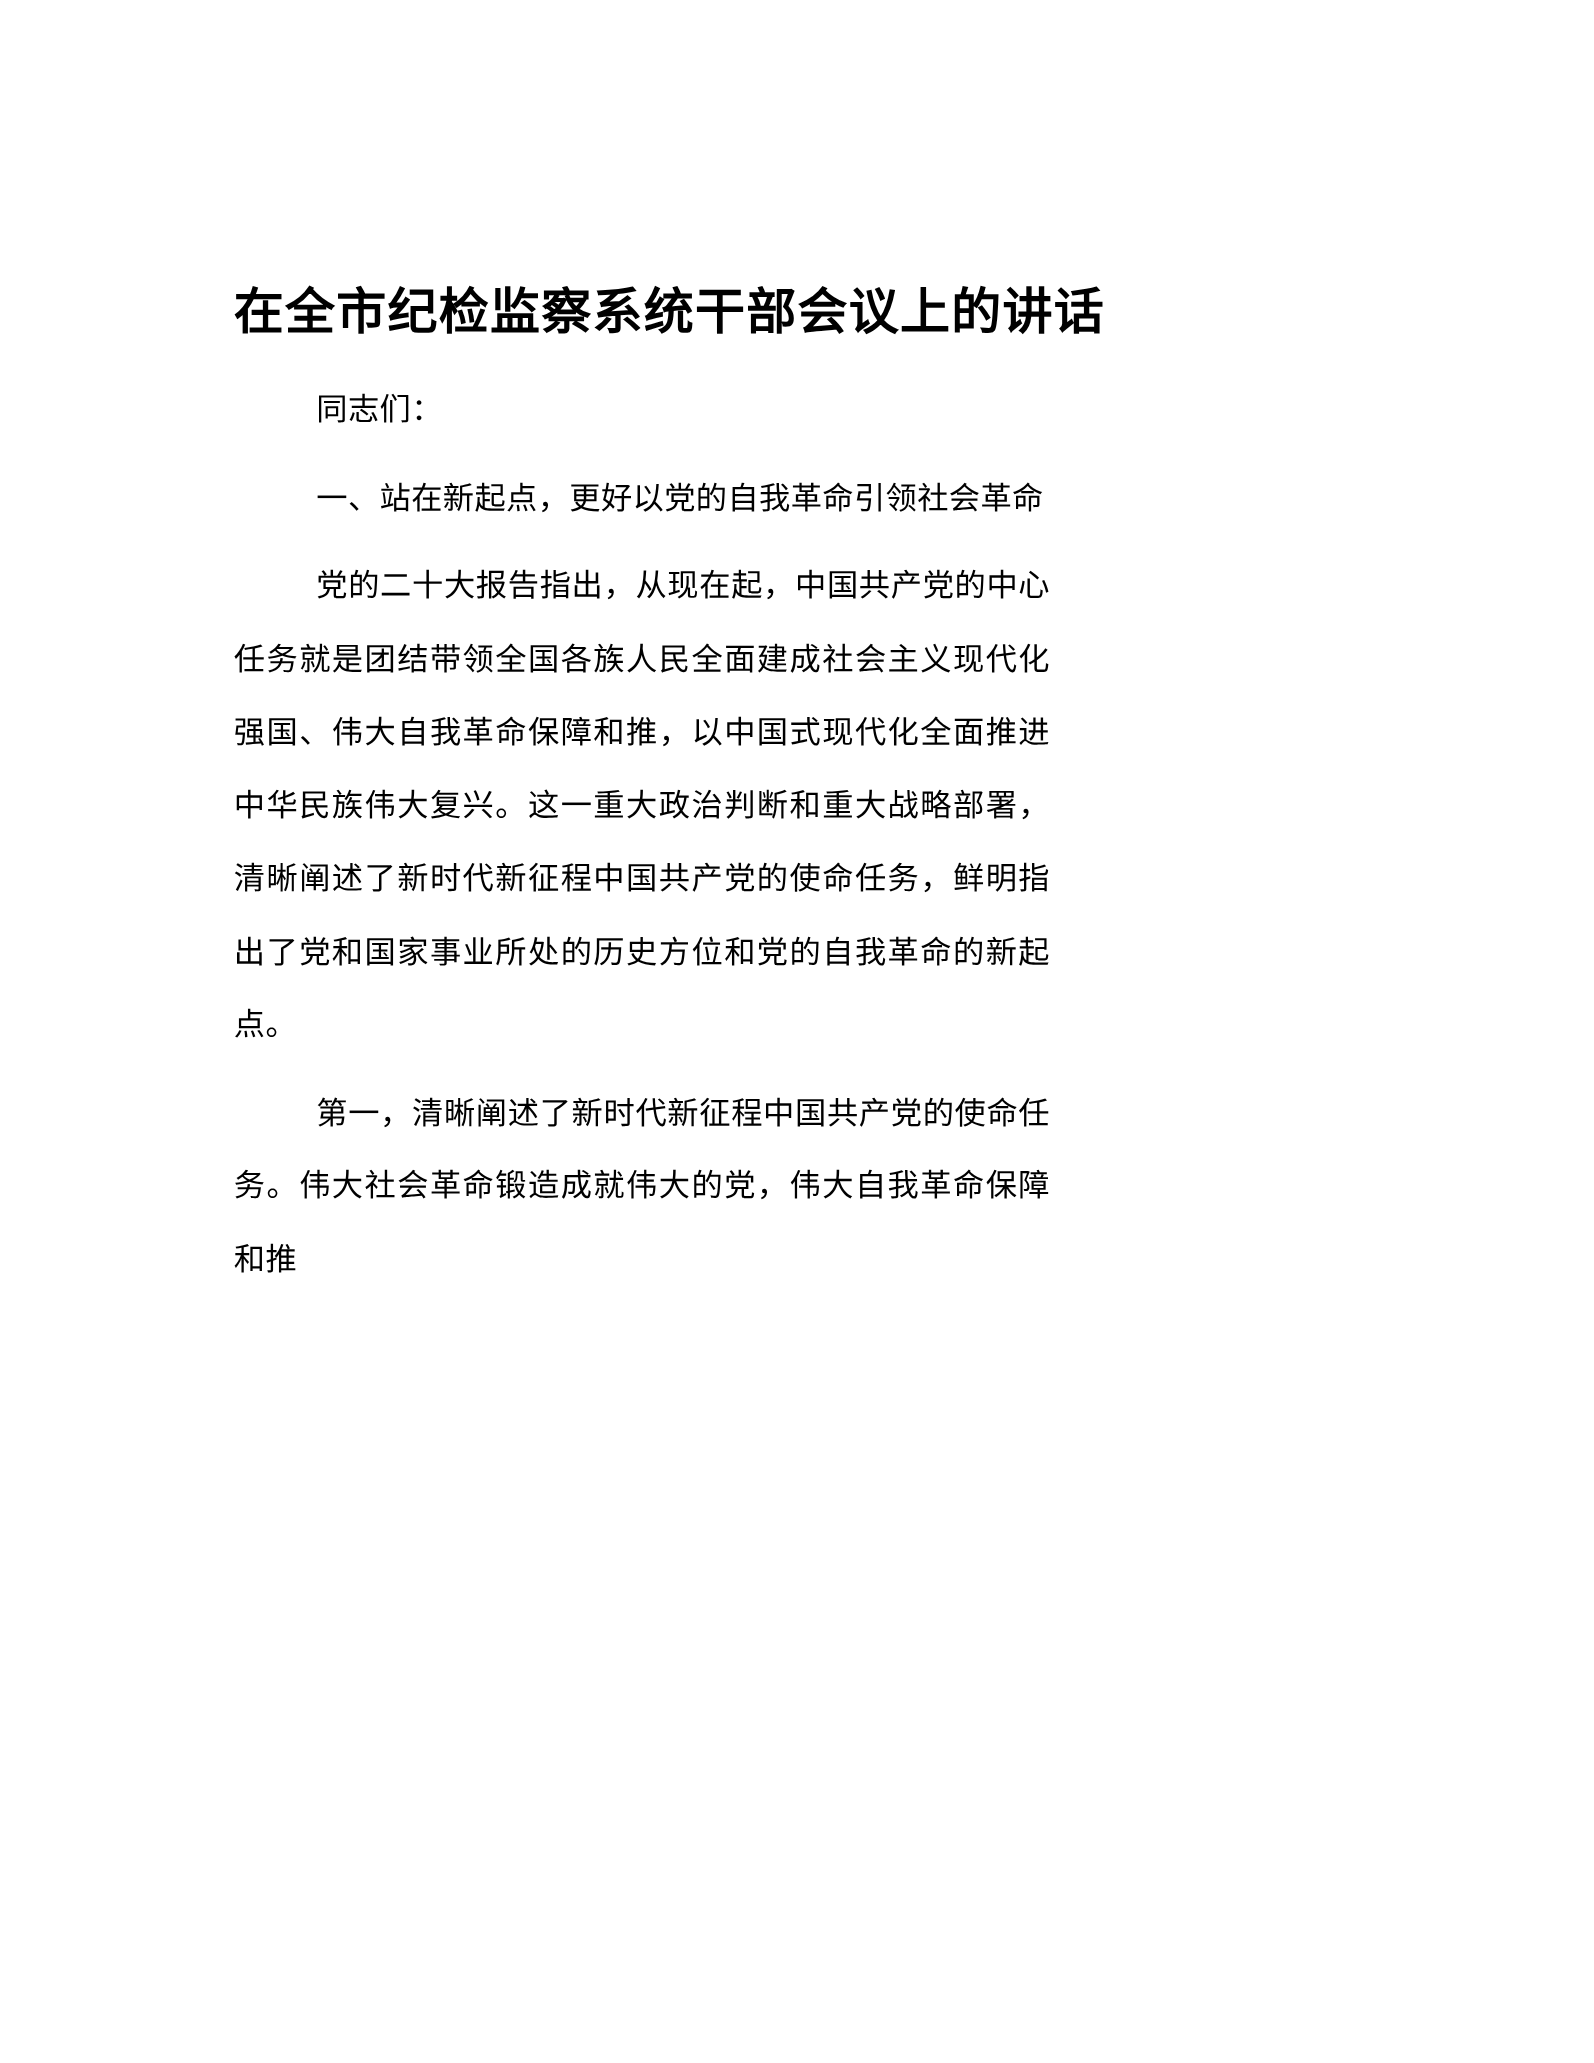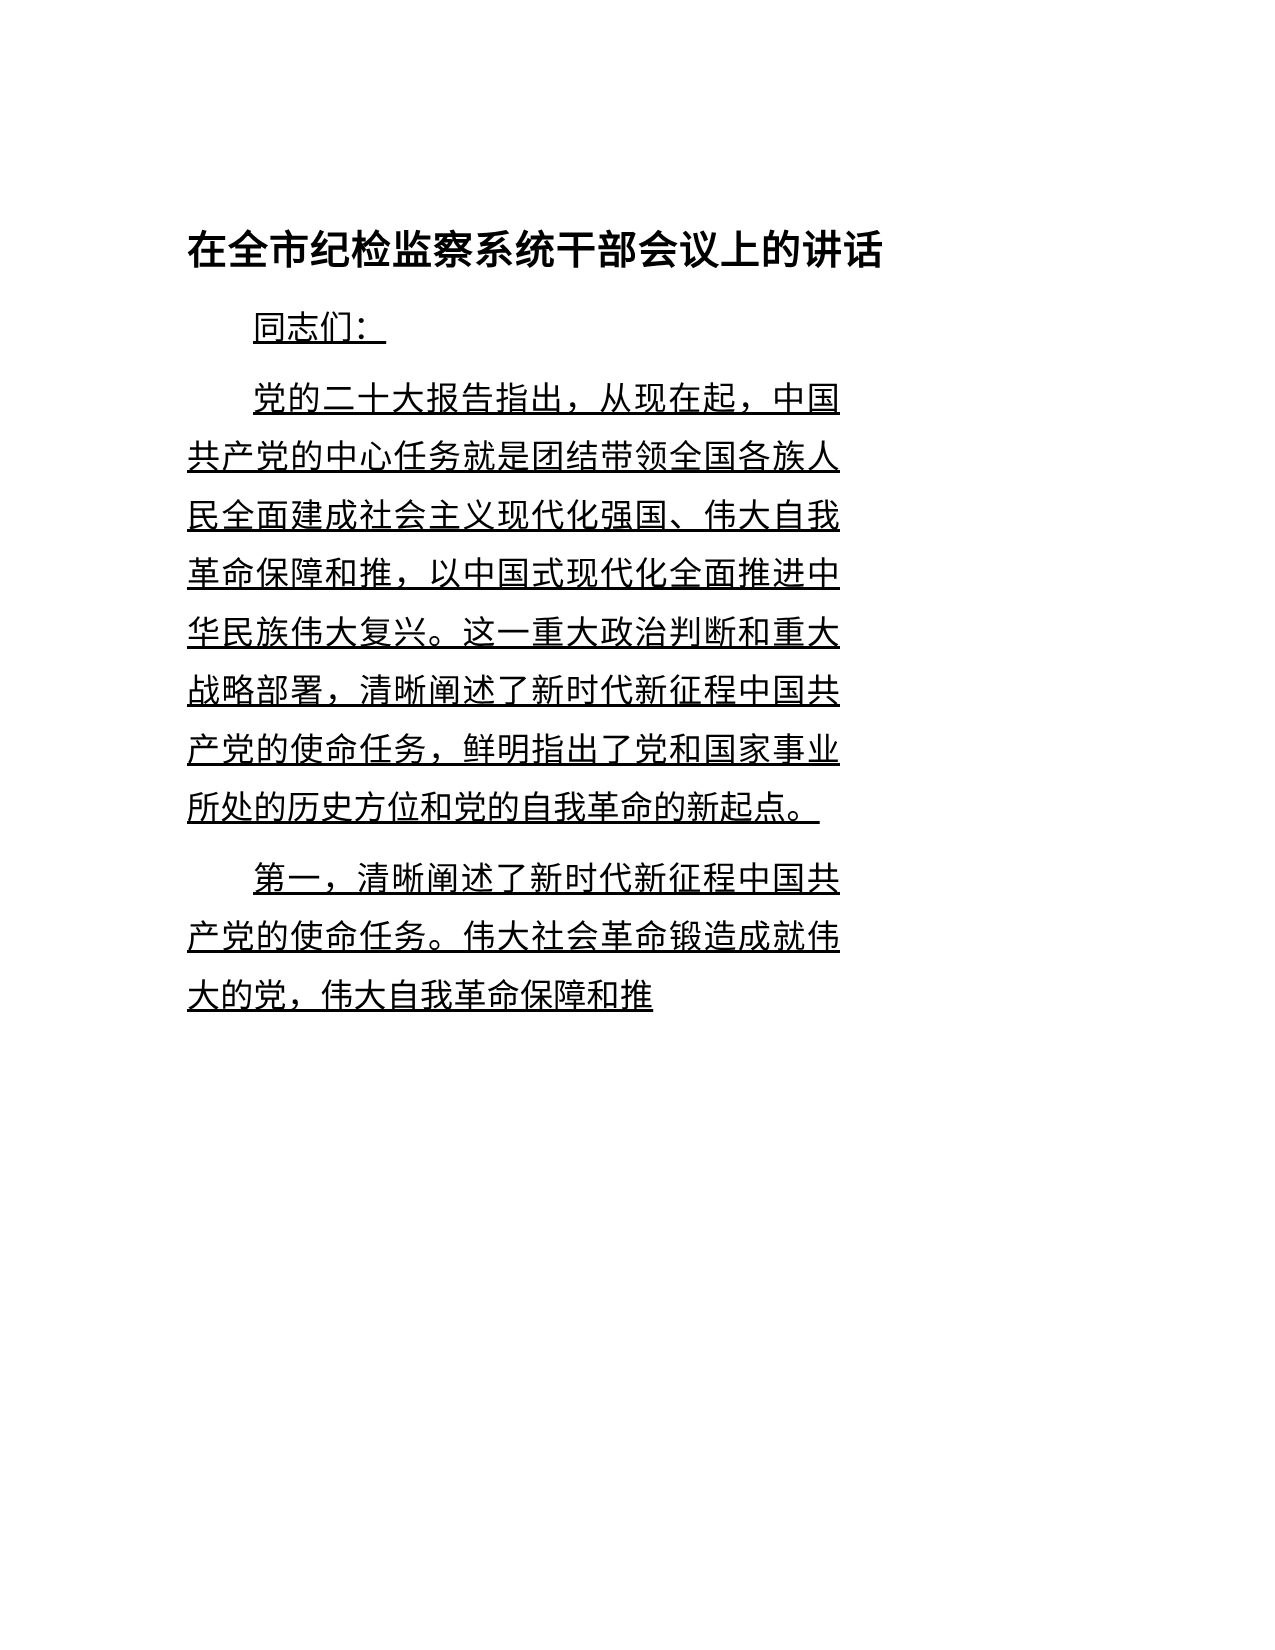--- a/index.html
+++ b/index.html
@@ -25,41 +25,41 @@
     margin: 0 0 19px 0;
     font-size: 40px;
     line-height: 60px;
     font-weight: bold;
     text-align: center;
     letter-spacing: 1px;
     white-space: nowrap;
   }
   .para {
     margin: 0 0 12px 0;
-    font-size: 33px;
+    font-size: 25px;
     line-height: 58.5px;
     text-align: justify;
     text-indent: 66px;
     letter-spacing: 0.3px;
     word-break: break-all;
-    text-decoration: underline;
   }
   .salutation {
     text-indent: 66px;
   }
   .section-heading {
     font-weight: normal;
   }
 </style>
 </head>
 <body>
 
 <div class="page">
   <h1 class="doc-title">在全市纪检监察系统干部会议上的讲话</h1>
 
   <p class="para salutation">同志们：</p>
 
 
+  <p class="para section-heading">一、站在新起点，更好以党的自我革命引领社会革命</p>
 
   <p class="para">党的二十大报告指出，从现在起，中国共产党的中心任务就是团结带领全国各族人民全面建成社会主义现代化强国、伟大自我革命保障和推，以中国式现代化全面推进中华民族伟大复兴。这一重大政治判断和重大战略部署，清晰阐述了新时代新征程中国共产党的使命任务，鲜明指出了党和国家事业所处的历史方位和党的自我革命的新起点。</p>
 
   <p class="para">第一，清晰阐述了新时代新征程中国共产党的使命任务。伟大社会革命锻造成就伟大的党，伟大自我革命保障和推</p>
 </div>
 
 </body></html>

